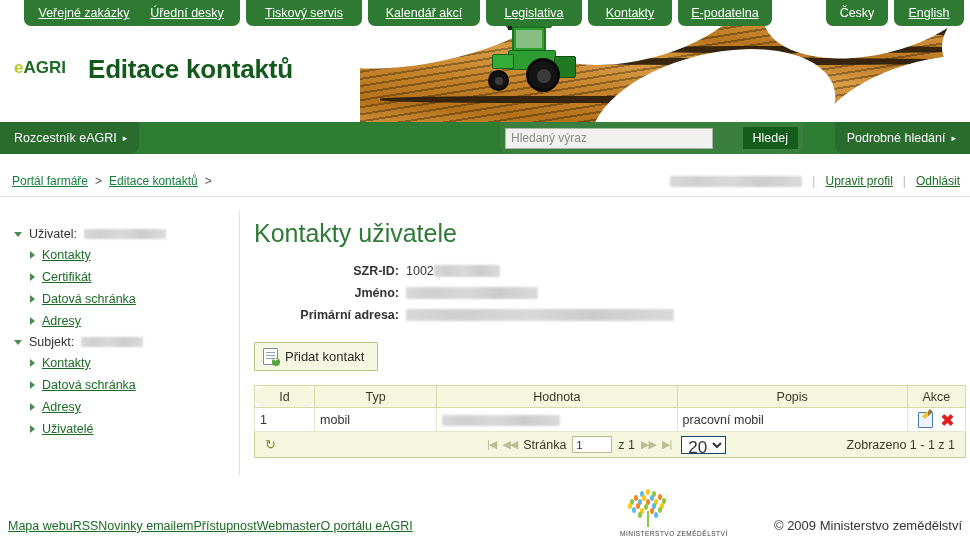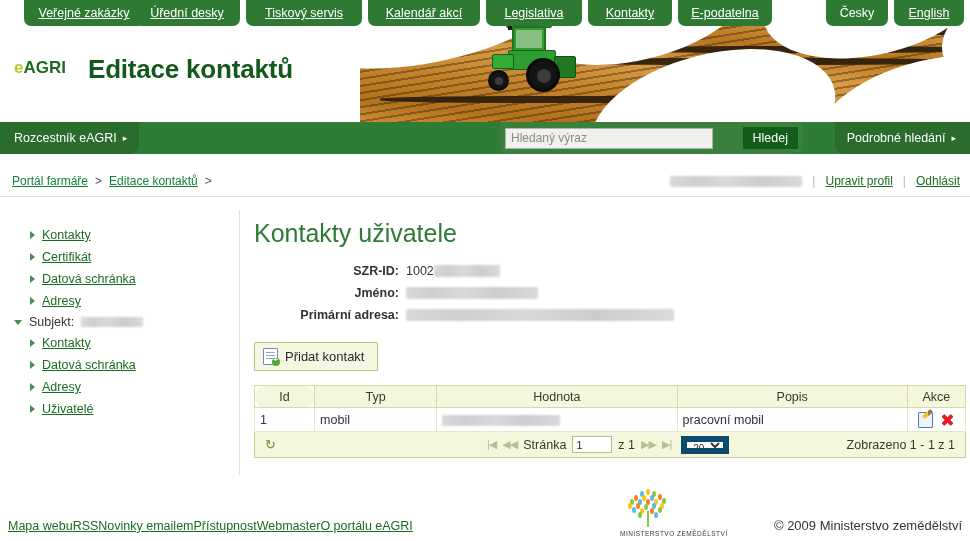--- a/index.html
+++ b/index.html
@@ -301,22 +301,22 @@
   .pg-arrow {
     color: #b9bf95; font-size: 11px; letter-spacing: -1px;
     cursor: default; user-select: none;
   }
   .pg-input {
     width: 40px; height: 17px; border: 1px solid #b7bd8d;
     background: #fff; font-family: "Liberation Sans", sans-serif;
     font-size: 11.5px; text-align: left; padding: 0 3px; color: #333;
   }
   .pg-select {
-    height: 18px; border: 6px solid #0c4a6e; background: #fff;
-    font-family: "Liberation Sans", sans-serif; font-size: 10px;
+    height: 18px; border: 1px solid #0c4a6e; background: #fff;
+    font-family: "Liberation Sans", sans-serif; font-size: 17px;
     color: #333; padding: 0 2px; margin-left: 4px;
   }
   .pg-right { position: absolute; right: 10px; font-size: 12.5px; }
 
   
   .footer {
     position: absolute; left: 0; bottom: 0; width: 970px; height: 52px;
   }
   .footer-links {
     position: absolute; left: 8px; bottom: 8px;
@@ -444,20 +444,25 @@
       <span class="vbar">|</span>
       <a href="#">Upravit profil</a>
       <span class="vbar">|</span>
       <a href="#">Odhlásit</a>
     </div>
   </div>
   <div class="hr-line"></div>
 
   <div class="sidebar">
 
+    <div class="side-group">
+      <span class="caret-d"></span>
+      <span>Uživatel:</span>
+      <span class="redact" style="width:82px;height:10px;"></span>
+    </div>
     <div class="side-item">
       <span class="caret-r"></span>
       <a href="#">Kontakty</a>
     </div>
     <div class="side-item">
       <span class="caret-r"></span>
       <a href="#">Certifikát</a>
     </div>
     <div class="side-item">
       <span class="caret-r"></span>

